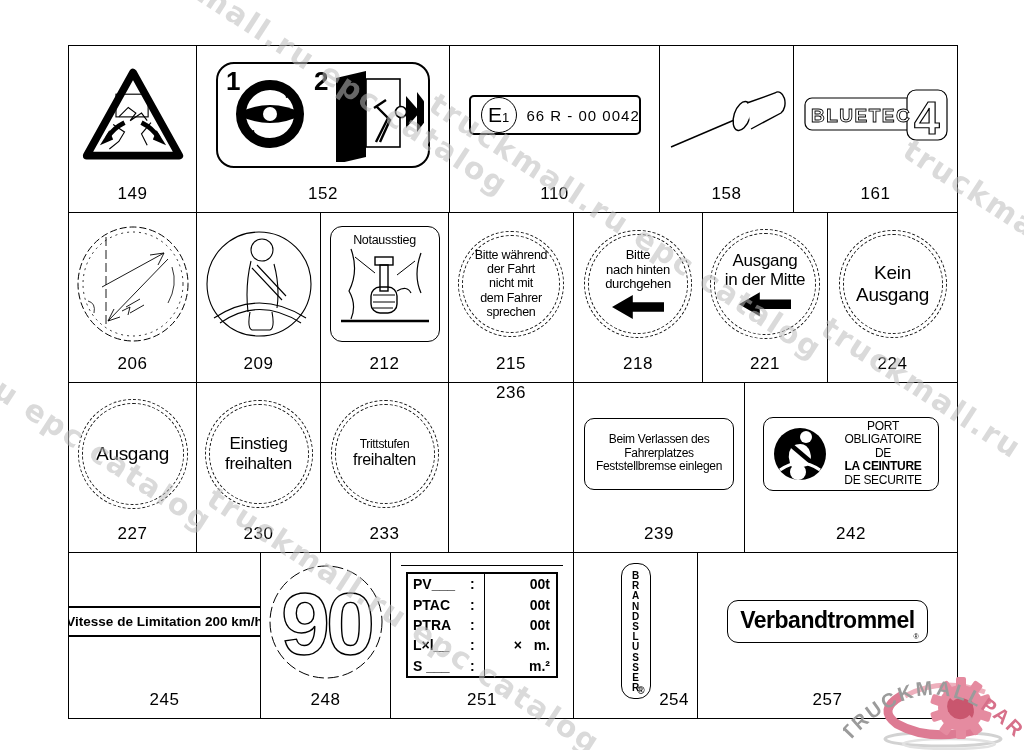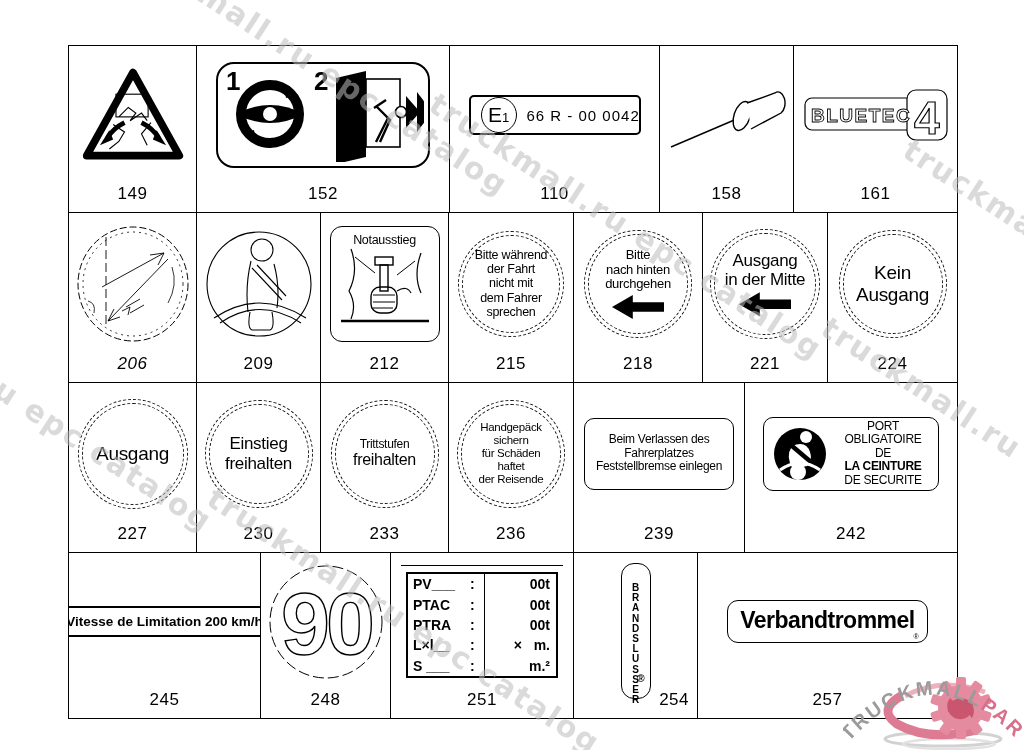--- a/index.html
+++ b/index.html
@@ -32,21 +32,21 @@
   .rbox{border:1.4px solid #000;border-radius:10px;display:flex;flex-direction:column;
         align-items:center;justify-content:center;text-align:center;box-sizing:border-box;}
   
   .minitable{width:152px;border:2px solid #000;box-sizing:border-box;font-weight:bold;font-size:14px;}
   .trow{display:grid;grid-template-columns:62px 14px 1fr;height:20.4px;align-items:center;}
   .t-val{border-left:1.5px solid #000;text-align:right;padding-right:6px;height:100%;
          display:flex;align-items:center;justify-content:flex-end;white-space:pre;}
   
   .vlabel{width:30px;height:136px;border:1.3px solid #000;border-radius:13px;box-sizing:border-box;
           padding-top:7px;position:relative;}
-  .vlabel span{display:block;width:11px;margin:12px auto;font-size:10px;line-height:1.02;
+  .vlabel span{display:block;width:11px;margin:0 auto;font-size:10px;line-height:1.02;
           font-weight:600;word-break:break-all;text-align:center;}
   .regmark{position:absolute;font-size:7px;}
   
   #brand{position:absolute;left:843px;top:646px;width:182px;height:104px;z-index:6;pointer-events:none;}
 </style>
 </head>
 <body>
 
 <div id="page">
 
@@ -135,21 +135,21 @@
             <text x="10" y="40" font-size="19" font-weight="bold" letter-spacing="1.5" fill="#fff" stroke="#000" stroke-width="0.9" font-family="Liberation Sans, sans-serif">BLUETEC</text>
             <text x="113" y="52" font-size="46" font-weight="bold" fill="#fff" stroke="#000" stroke-width="1.2" font-family="Liberation Sans, sans-serif">4</text>
           </svg>
         </div>
         <div class="num">161</div>
       </div>
     </div>
 
     <div class="row" style="height:170px;">
 
-      <div class="cell" style="width:128px;font-style:italic;">
+      <div class="cell" style="width:128px;">
         <div class="art">
           <svg width="118" height="122" viewBox="0 0 118 122">
             <ellipse cx="59" cy="61" rx="55" ry="57" fill="none" stroke="#000" stroke-width="1" stroke-dasharray="7 3"></ellipse>
             <ellipse cx="59" cy="61" rx="50" ry="52" fill="none" stroke="#000" stroke-width=".8" stroke-dasharray="2 4"></ellipse>
             <line x1="32" y1="14" x2="32" y2="104" stroke="#000" stroke-width=".9" stroke-dasharray="9 4"></line>
             <path d="M28,64 L90,30 M90,30 L76,32 M90,30 L84,42" fill="none" stroke="#000" stroke-width=".9"></path>
             <path d="M94,36 L34,98 M34,98 L46,94 M34,98 L40,86" fill="none" stroke="#000" stroke-width=".9"></path>
             <path d="M52,84 l14,-8 M56,90 l14,-8" fill="none" stroke="#000" stroke-width=".9"></path>
             <polyline points="48,88 56,84 54,92" fill="none" stroke="#000" stroke-width=".9"></polyline>
             <path d="M98,44 Q104,62 94,80" fill="none" stroke="#000" stroke-width=".8"></path>
@@ -279,31 +279,20 @@
             <div class="inner">
               <div class="sline" style="font-size:12px;">Trittstufen</div>
               <div class="sline" style="font-size:16px;">freihalten</div>
             </div>
           </div>
         </div>
         <div class="num">233</div>
       </div>
 
       <div class="cell" style="width:125px;">
-        <div class="art">
-          <div class="c2" style="width:108px;height:108px;">
-            <div class="inner">
-              <div class="sline" style="font-size:11.5px;">Handgepäck</div>
-              <div class="sline" style="font-size:11.5px;">sichern</div>
-              <div class="sline" style="font-size:11.5px;">für Schäden</div>
-              <div class="sline" style="font-size:11.5px;">haftet</div>
-              <div class="sline" style="font-size:11.5px;">der Reisende</div>
-            </div>
-          </div>
-        </div>
         <div class="num">236</div>
       </div>
 
       <div class="cell" style="width:171px;">
         <div class="art">
           <div class="rbox" style="width:150px;height:72px;padding:2px;">
             <div class="sline" style="font-size:12px;">Beim Verlassen des</div>
             <div class="sline" style="font-size:12px;">Fahrerplatzes</div>
             <div class="sline" style="font-size:12px;">Feststellbremse einlegen</div>
           </div>

